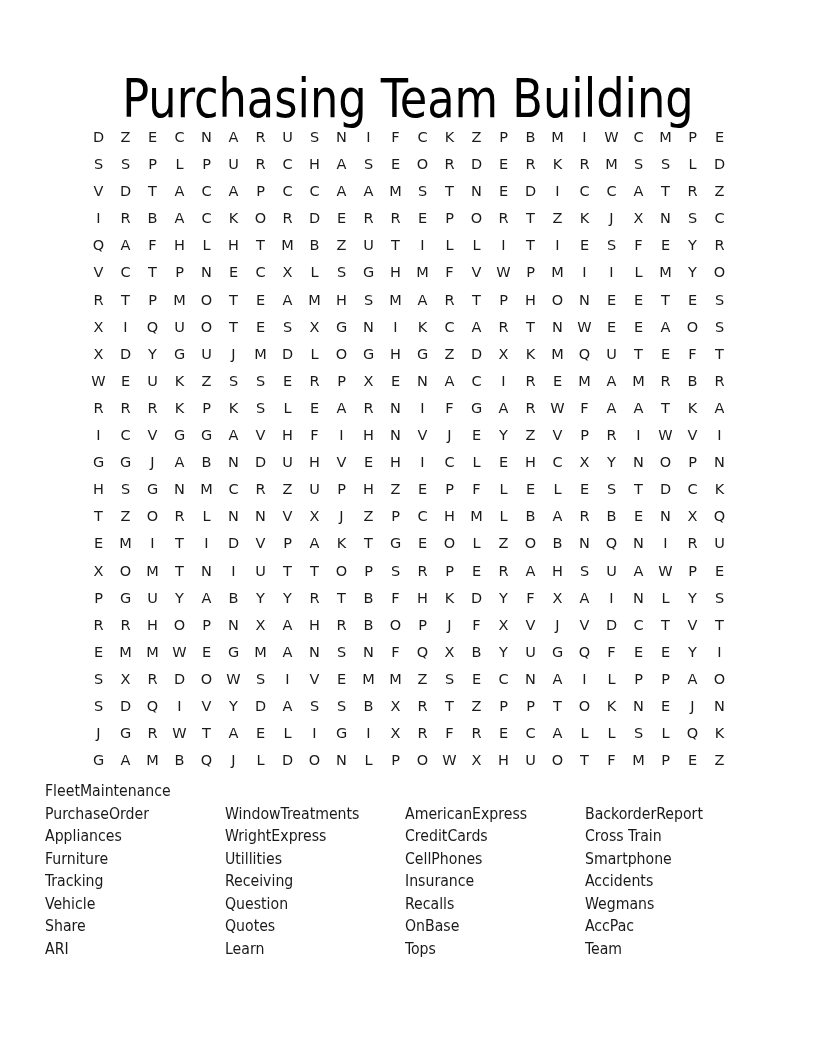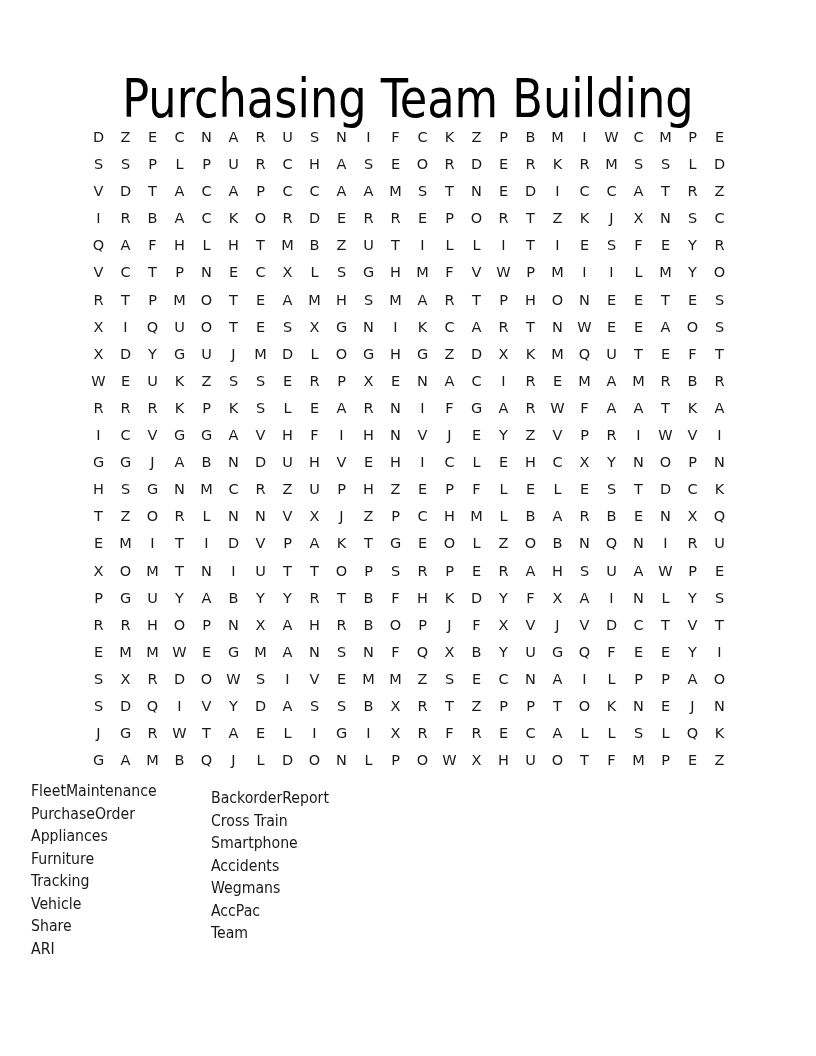--- a/index.html
+++ b/index.html
@@ -62,25 +62,25 @@
     font-family: "DejaVu Sans", "Liberation Sans", sans-serif;
     font-size: 14.5px;
     font-weight: 400;
     color: #1a1a1a;
   }
 
   
   #word-list {
     position: absolute;
     top: 780px;
-    left: 31px;
+    left: 45px;
     width: 726px;
     display: flex;
     flex-direction: row;
-    align-items: flex-start;
+    align-items: flex-end;
   }
   .word-column {
     display: flex;
     flex-direction: column;
   }
   .word-column.col-1 { width: 180px; }
   .word-column.col-2 { width: 180px; }
   .word-column.col-3 { width: 180px; }
   .word-column.col-4 { width: 186px; margin-top: 7px; }
 
@@ -134,20 +134,38 @@
       <div class="word-column col-1">
         <div class="word-item">FleetMaintenance</div>
         <div class="word-item">PurchaseOrder</div>
         <div class="word-item">Appliances</div>
         <div class="word-item">Furniture</div>
         <div class="word-item">Tracking</div>
         <div class="word-item">Vehicle</div>
         <div class="word-item">Share</div>
         <div class="word-item">ARI</div>
       </div>
+      <div class="word-column col-2">
+        <div class="word-item">WindowTreatments</div>
+        <div class="word-item">WrightExpress</div>
+        <div class="word-item">Utillities</div>
+        <div class="word-item">Receiving</div>
+        <div class="word-item">Question</div>
+        <div class="word-item">Quotes</div>
+        <div class="word-item">Learn</div>
+      </div>
+      <div class="word-column col-3">
+        <div class="word-item">AmericanExpress</div>
+        <div class="word-item">CreditCards</div>
+        <div class="word-item">CellPhones</div>
+        <div class="word-item">Insurance</div>
+        <div class="word-item">Recalls</div>
+        <div class="word-item">OnBase</div>
+        <div class="word-item">Tops</div>
+      </div>
       <div class="word-column col-4">
         <div class="word-item">BackorderReport</div>
         <div class="word-item">Cross Train</div>
         <div class="word-item">Smartphone</div>
         <div class="word-item">Accidents</div>
         <div class="word-item">Wegmans</div>
         <div class="word-item">AccPac</div>
         <div class="word-item">Team</div>
       </div>
     </div>

